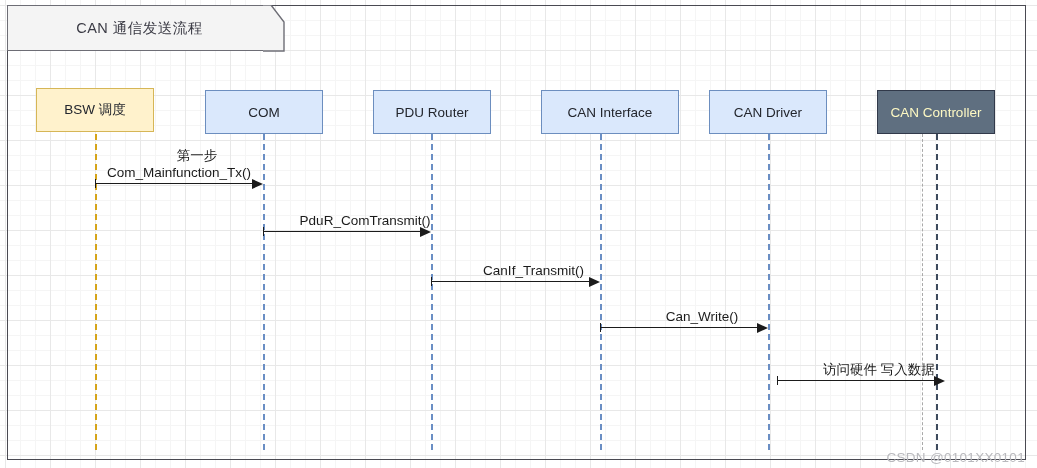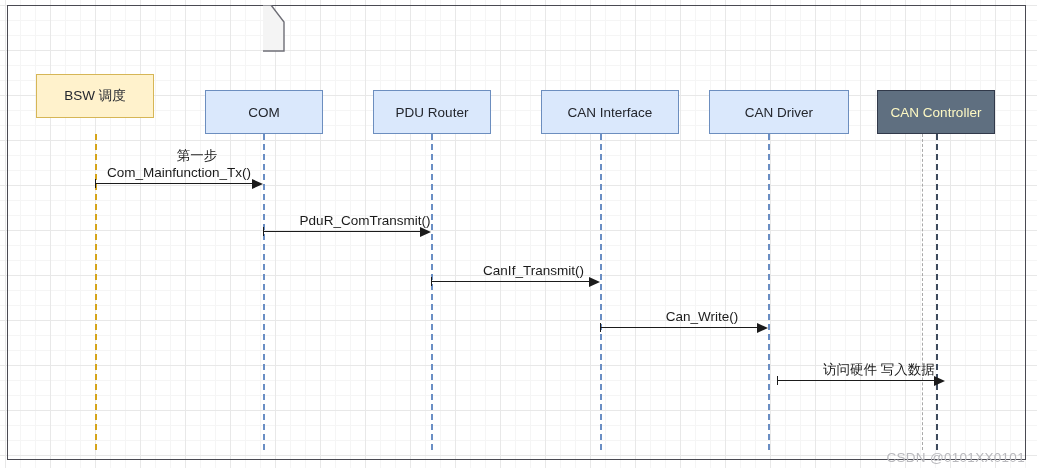--- a/index.html
+++ b/index.html
@@ -166,44 +166,47 @@
     white-space: nowrap;
   }
 </style>
 </head>
 <body>
 
 <div id="canvas">
 
   <div id="diagram-frame"></div>
 
+  <div id="title-tab">
+    <span class="title-text">CAN 通信发送流程</span>
+  </div>
   <svg id="title-tab-bevel" viewBox="0 0 22 47">
     <polygon points="0,0 8,0 21,17 21,46 0,46" fill="#f4f4f4" stroke="none"></polygon>
     <polyline points="0,0 8,0 21,17 21,46 0,46" fill="none" stroke="#6d6d75" stroke-width="1.4"></polyline>
   </svg>
 
   <div id="participants-layer">
       <div class="lifeline actor" style="left: 95px; top: 134px; height: 316px;"></div>
-      <div class="lifeline-box actor" style="left: 36px; top: 74px; width: 118px;">
+      <div class="lifeline-box actor" style="left: 36px; top: 88px; width: 118px;">
         <span>BSW 调度</span>
       </div>
       <div class="lifeline module" style="left: 263px; top: 134px; height: 316px;"></div>
       <div class="lifeline-box module" style="left: 205px; top: 90px; width: 118px;">
         <span>COM</span>
       </div>
       <div class="lifeline module" style="left: 431px; top: 134px; height: 316px;"></div>
       <div class="lifeline-box module" style="left: 373px; top: 90px; width: 118px;">
         <span>PDU Router</span>
       </div>
       <div class="lifeline module" style="left: 600px; top: 134px; height: 316px;"></div>
       <div class="lifeline-box module" style="left: 541px; top: 90px; width: 138px;">
         <span>CAN Interface</span>
       </div>
       <div class="lifeline module" style="left: 768px; top: 134px; height: 316px;"></div>
-      <div class="lifeline-box module" style="left: 709px; top: 90px; width: 140px;">
+      <div class="lifeline-box module" style="left: 709px; top: 90px; width: 118px;">
         <span>CAN Driver</span>
       </div>
       <div class="lifeline-guide" style="left: 922px; top: 134px; height: 316px;"></div>
       <div class="lifeline hardware" style="left: 936px; top: 134px; height: 316px;"></div>
       <div class="lifeline-box hardware" style="left: 877px; top: 90px; width: 118px;">
         <span>CAN Controller</span>
       </div>
     </div>
 
   <div id="messages-layer">

